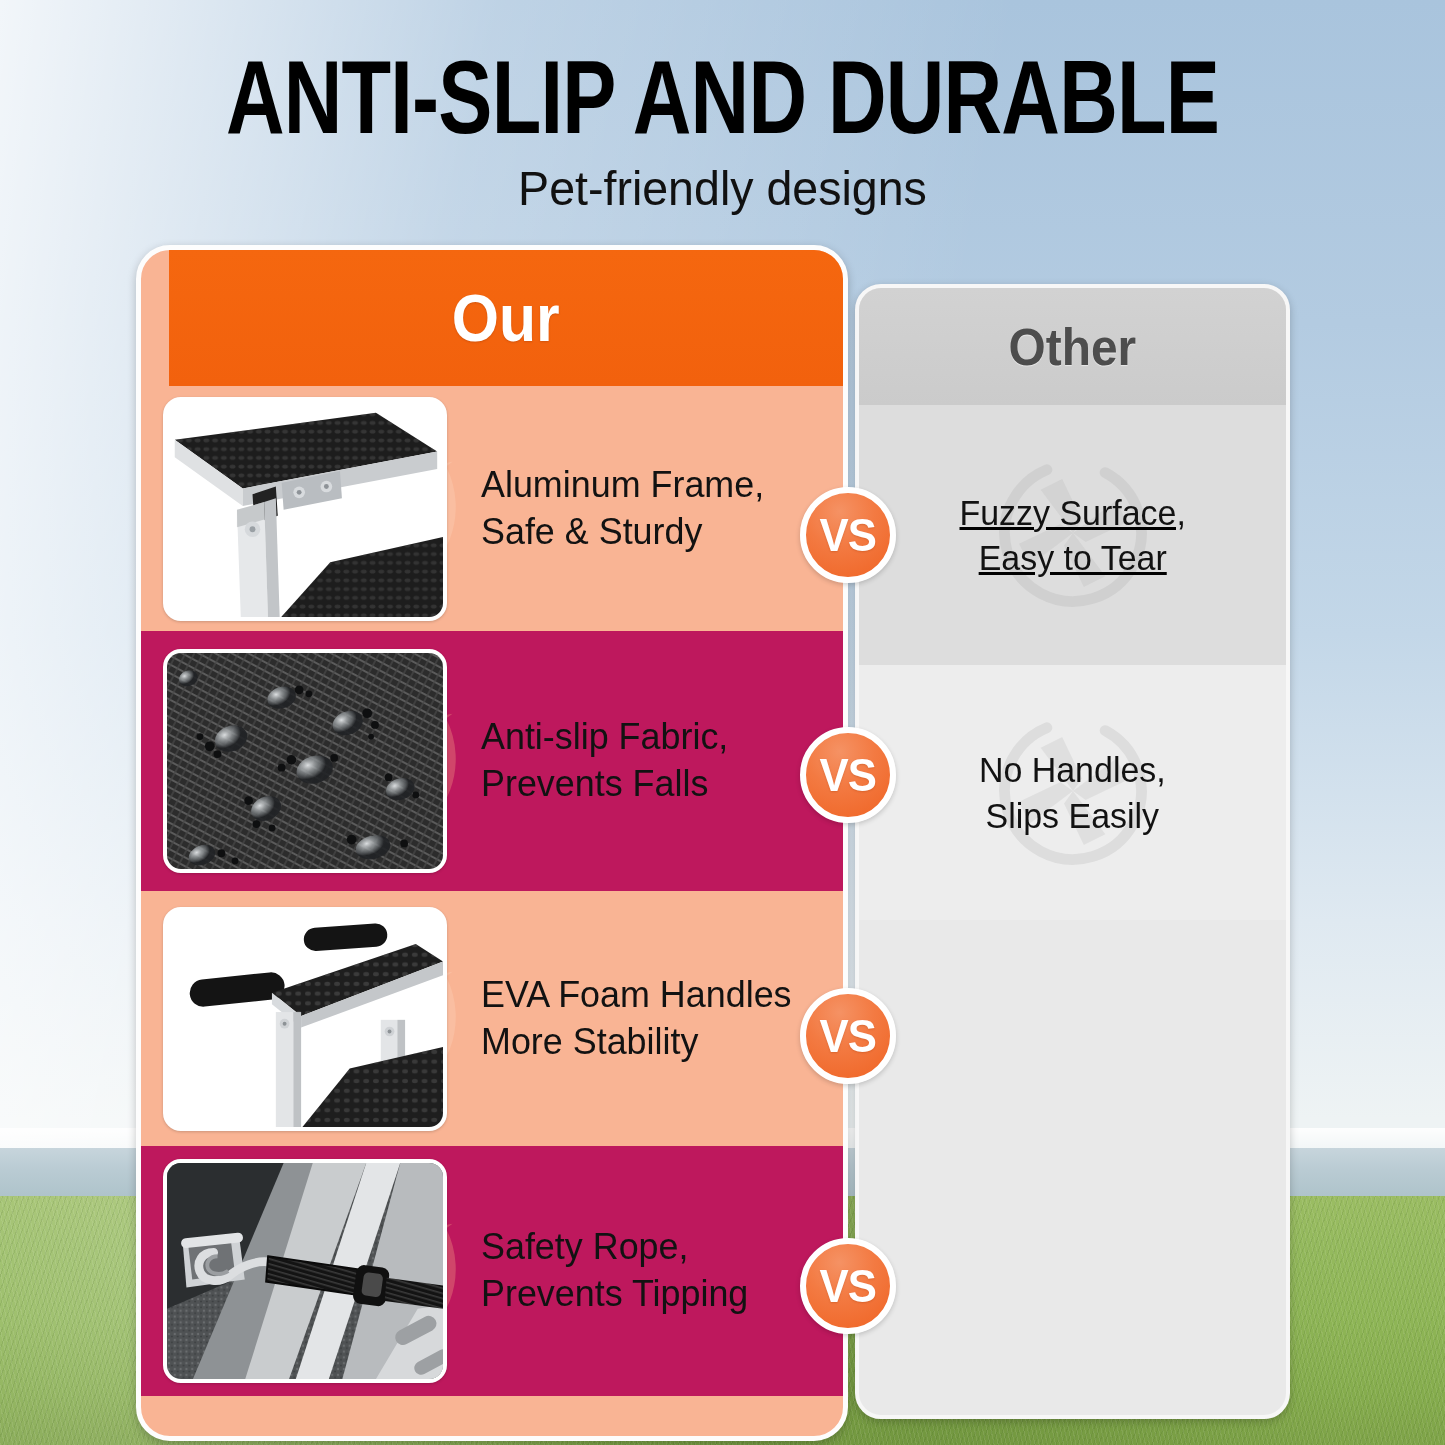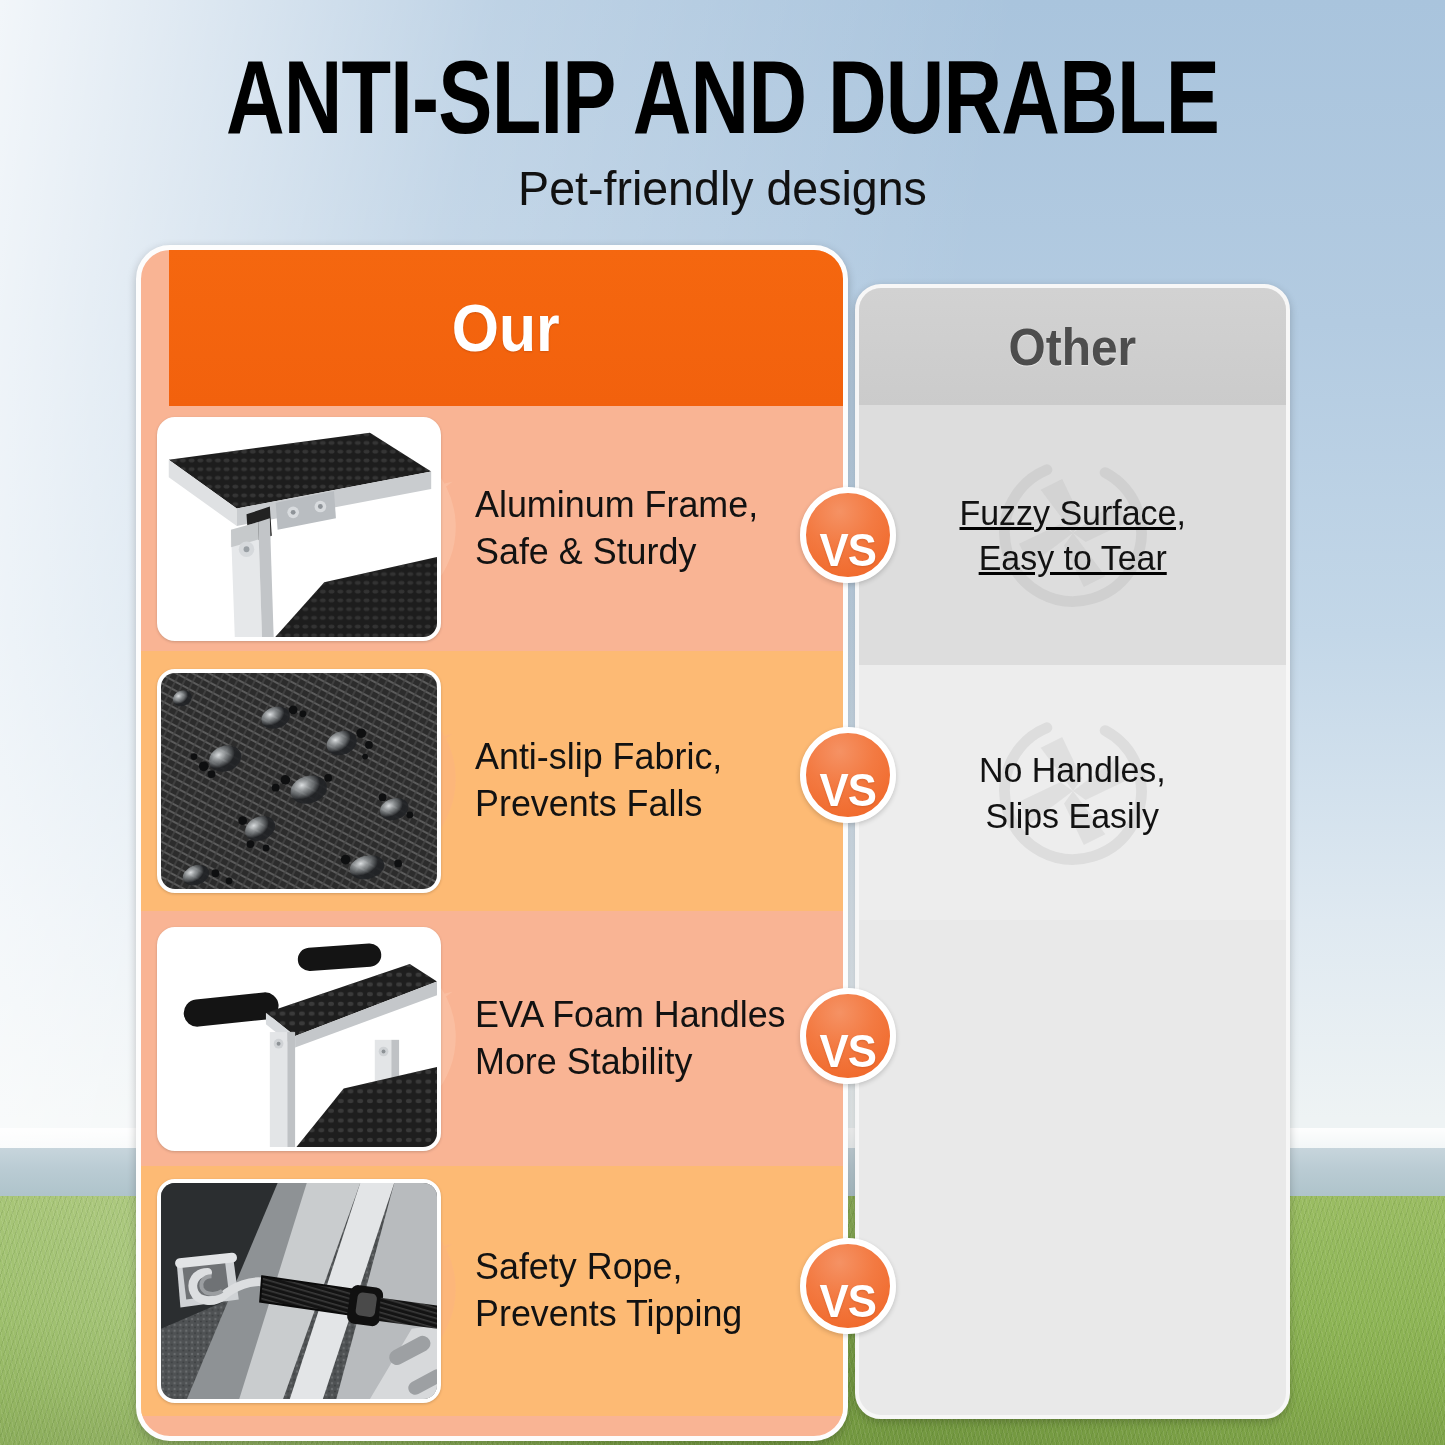--- a/index.html
+++ b/index.html
@@ -84,21 +84,21 @@
     left: 136px; top: 245px; width: 712px; height: 1196px;
     background: #f9b494;
     border: 5px solid #fdfdfd;
     border-radius: 34px;
     box-shadow: 0 3px 10px rgba(0,0,0,0.22);
     overflow: hidden;
     z-index: 3;
   }
 
   .head-our {
-    height: 156px;
+    height: 136px;
     background: linear-gradient(180deg, #f5670f 0%, #f2610d 100%);
     display: flex; align-items: center; justify-content: center;
     position: relative;
     margin-left: 28px;
   }
   .head-our-label {
     position: relative; z-index: 2;
     color: #fff;
     font-size: 66px;
     font-weight: 700;
@@ -119,23 +119,24 @@
     text-shadow: 0 1px 1px rgba(255,255,255,0.55);
   }
 
   
   .rows-our, .rows-other { position: relative; }
 
   .row-our {
     position: relative;
     display: flex; align-items: center;
     overflow: hidden;
+    padding-left: 6px;
   }
   .row-our.tone-light { background: #f9b494; }
-  .row-our.tone-dark  { background: #fdba74; }
+  .row-our.tone-dark  { background: #be185d; }
 
   .row-other {
     position: relative;
     display: flex; align-items: center; justify-content: center;
     overflow: hidden;
     text-align: center;
   }
   .row-other.tone-light { background: #ededed; }
   .row-other.tone-dark  { background: #dddddd; text-decoration: underline; }
 
@@ -179,21 +180,21 @@
   }
 
   
   .vs {
     position: absolute;
     width: 96px; height: 96px;
     border-radius: 50%;
     background: radial-gradient(circle at 40% 22%, #f59264 0%, #f37a42 42%, #ef6323 100%);
     border: 6px solid #ffffff;
     box-shadow: 0 2px 5px rgba(0,0,0,0.18);
-    display: flex; align-items: flex-end; justify-content: center;
+    display: flex; align-items: center; justify-content: center;
     z-index: 9;
   }
   .vs span {
     color: #fff;
     font-size: 46px;
     font-weight: 700;
     letter-spacing: -1px;
     transform: scaleX(0.95);
     text-shadow: 0 1px 2px rgba(160,60,10,0.3);
   }

